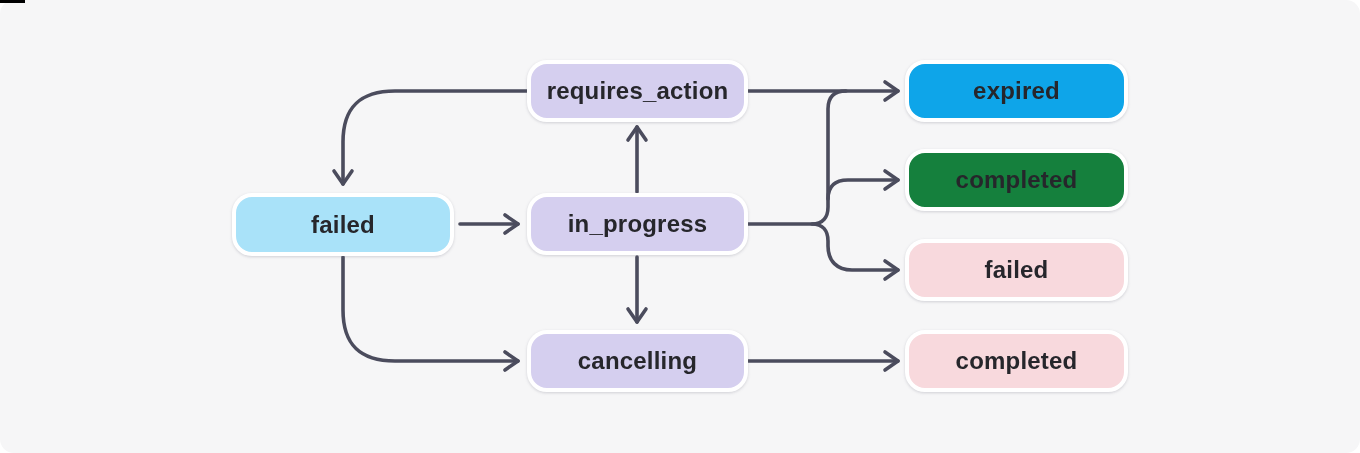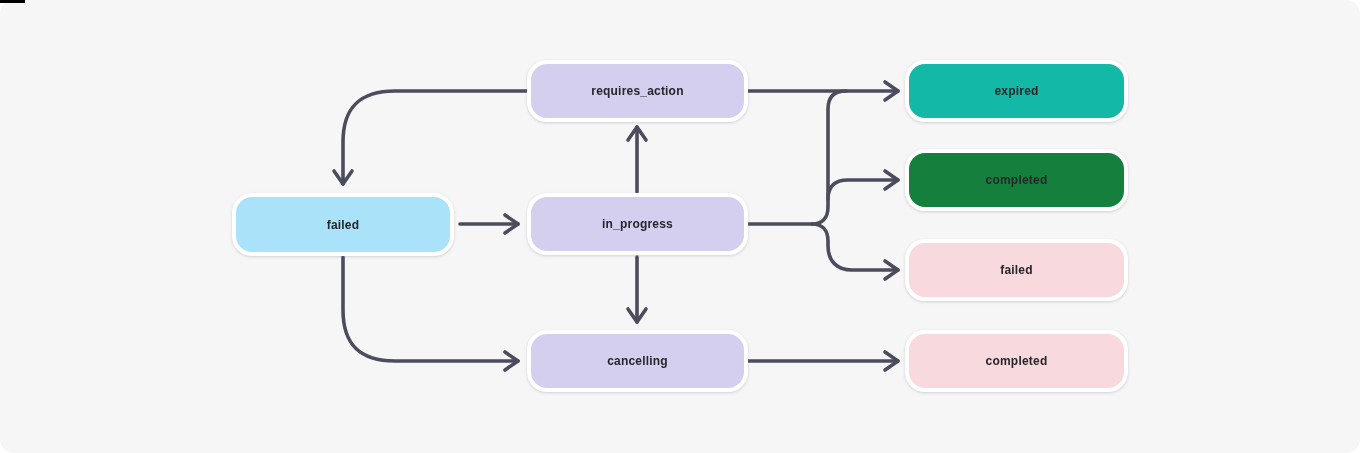--- a/index.html
+++ b/index.html
@@ -23,21 +23,21 @@
   .edge{stroke:var(--line-color,#4b4c5d);stroke-width:3.6;fill:none;
         stroke-linecap:round;stroke-linejoin:round;}
   .arrowhead{stroke:var(--line-color,#4b4c5d);stroke-width:3.6;fill:none;
         stroke-linecap:round;stroke-linejoin:round;}
   .node{
     position:absolute;z-index:2;
     display:flex;align-items:center;justify-content:center;
     border:4px solid #ffffff;
     border-radius:20px;
     box-shadow:0 1px 3px rgba(110,110,130,.28);
-    font-weight:bold;font-size:12px;color:var(--text-color,#26262b);
+    font-weight:bold;font-size:24px;color:var(--text-color,#26262b);
     letter-spacing:.2px;
     box-sizing:border-box;
   }
   
   .n-queued         {left:232px;top:193px;width:222px;height:63px;}
   .n-requires_action{left:527px;top:60px; width:221px;height:62px;}
   .n-in_progress    {left:527px;top:193px;width:221px;height:62px;}
   .n-cancelling     {left:527px;top:330px;width:221px;height:62px;align-items:center;}
   .n-expired        {left:905px;top:60px; width:223px;height:62px;}
   .n-completed      {left:905px;top:149px;width:223px;height:62px;}
@@ -84,21 +84,21 @@
   </div>
   <div class="node n-requires_action" style="background: rgb(213, 207, 239); border-color: rgb(255, 255, 255);">
     <span>requires_action</span>
   </div>
   <div class="node n-in_progress" style="background: rgb(213, 207, 239); border-color: rgb(255, 255, 255);">
     <span>in_progress</span>
   </div>
   <div class="node n-cancelling" style="background: rgb(213, 207, 239); border-color: rgb(255, 255, 255);">
     <span>cancelling</span>
   </div>
-  <div class="node n-expired" style="background: #14b8a6; border-color: rgb(255, 255, 255);">
+  <div class="node n-expired" style="background: #0ea5e9; border-color: rgb(255, 255, 255);">
     <span>expired</span>
   </div>
   <div class="node n-completed" style="background: #15803d; border-color: rgb(255, 255, 255);">
     <span>completed</span>
   </div>
   <div class="node n-failed" style="background: rgb(248, 217, 221); border-color: rgb(255, 255, 255);">
     <span>failed</span>
   </div>
   <div class="node n-cancelled" style="background: rgb(248, 217, 221); border-color: rgb(255, 255, 255);">
     <span>completed</span>

